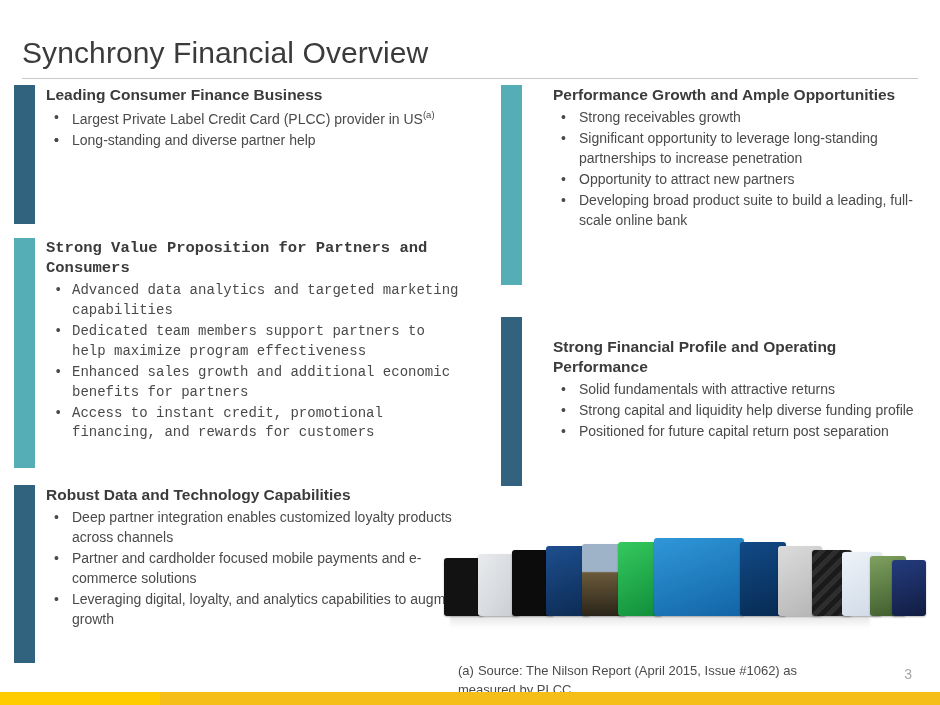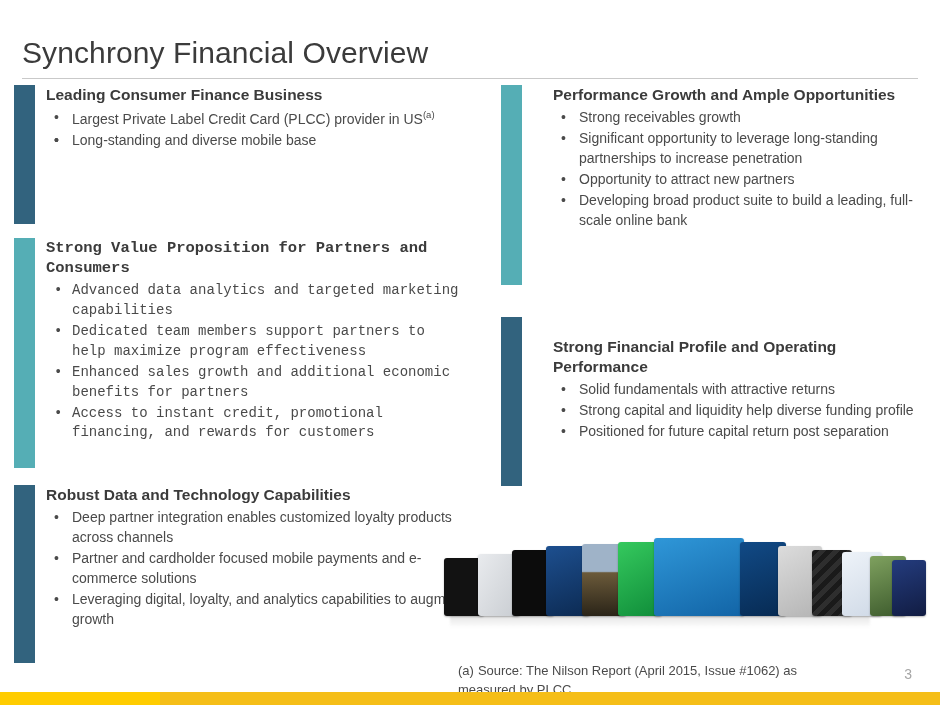--- a/index.html
+++ b/index.html
@@ -180,21 +180,21 @@
     <ul class="bullets">
       <li>
         <span class="dot">•</span>
         <span>Largest Private Label Credit Card (PLCC) provider in US</span><sup class="fn">(a)</sup>
       </li>
       <li>
         <span class="dot">•</span>
       </li>
       <li>
         <span class="dot">•</span>
-        <span>Long-standing and diverse mobile base</span>
+        <span>Long-standing and diverse partner help</span>
       </li>
     </ul>
   </div>
 </div>
 
 <div class="block" id="block-value">
   <div class="accent-bar accent-teal"></div>
   <div class="block-body">
     <div class="block-heading">Strong Value Proposition for Partners and Consumers</div>
     <ul class="bullets">

